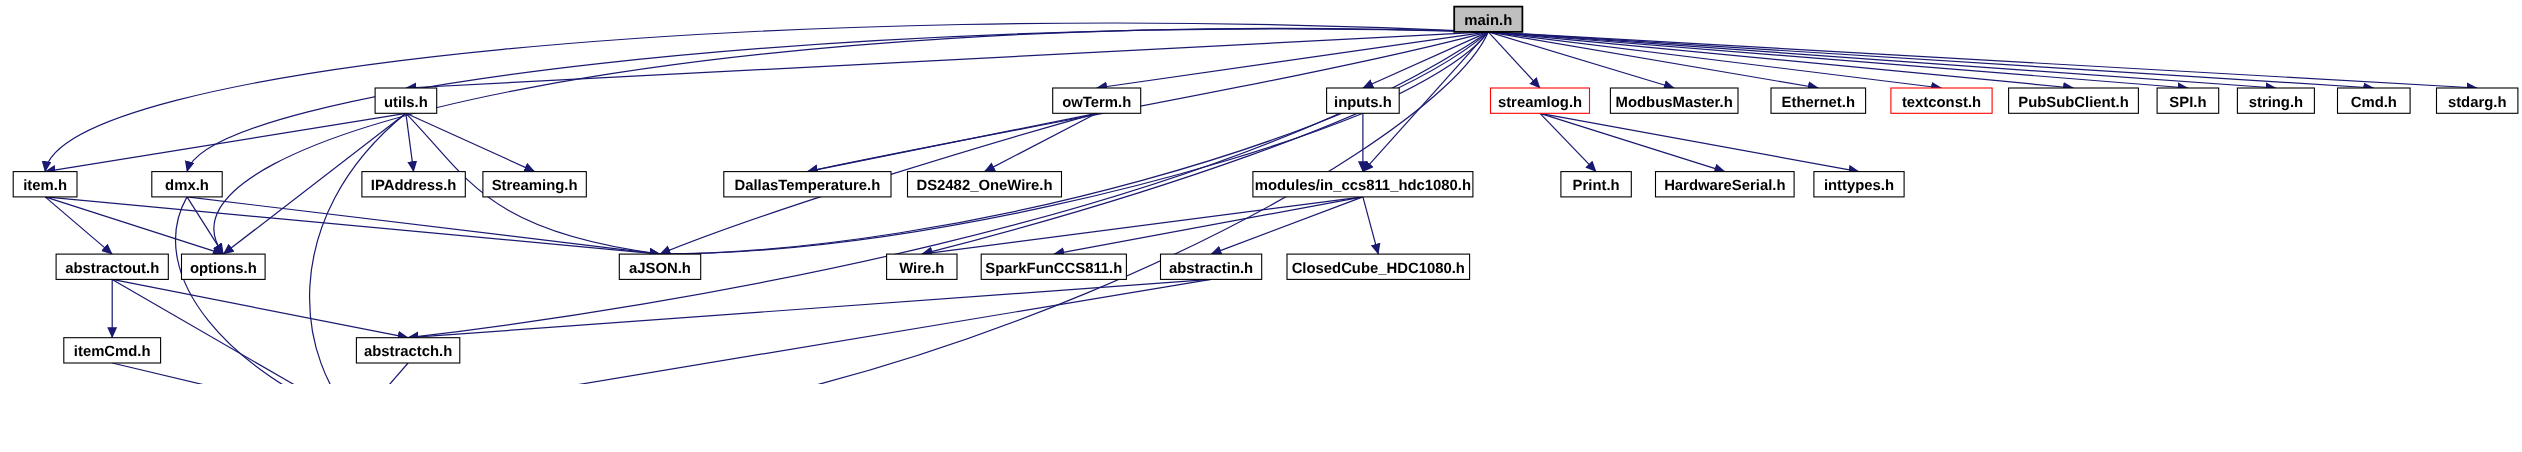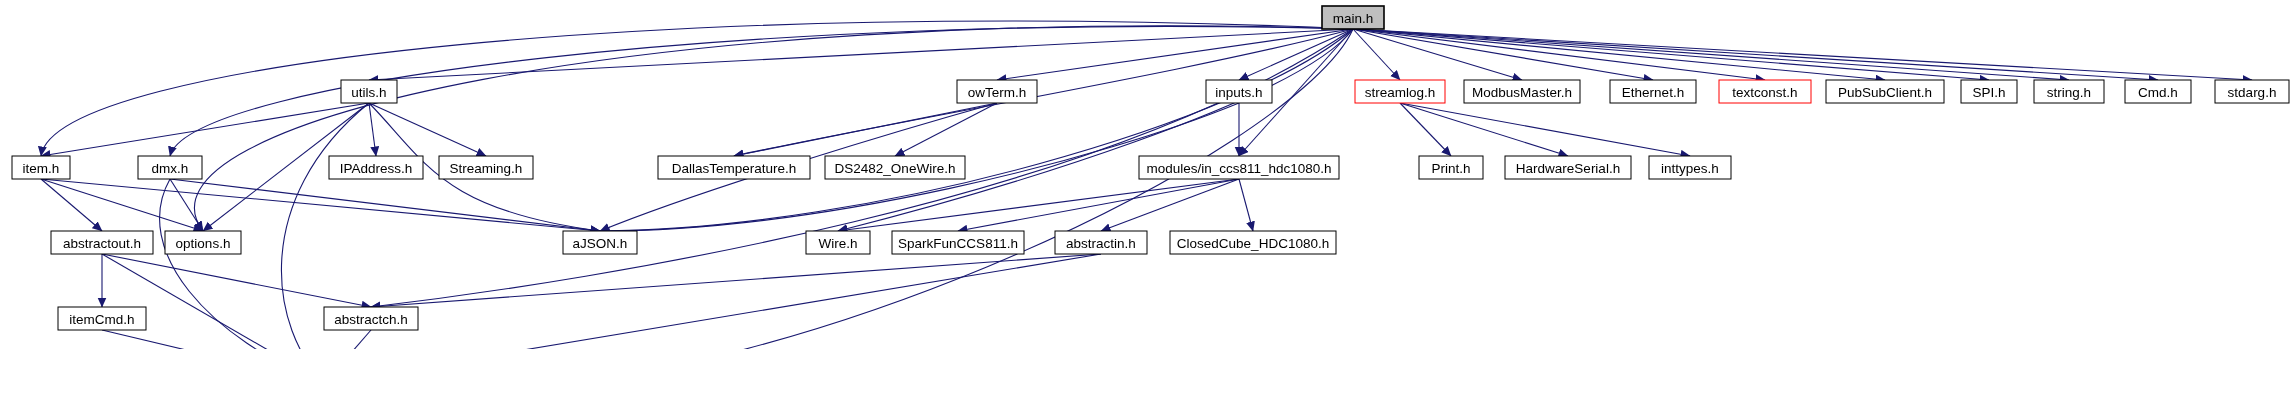--- a/index.html
+++ b/index.html
@@ -6,20 +6,21 @@
     margin: 0;
     padding: 0;
     background: #ffffff;
   }
   .canvas {
     position: relative;
     width: 2293px;
     height: 349px;
     background: #ffffff;
     overflow: hidden;
+    font-weight: bold;
   }
   svg text {
     font-family: "Liberation Sans", "DejaVu Sans", sans-serif;
     font-size: 13.5px;
     fill: #000000;
   }
   svg .edge {
     fill: none;
     stroke-width: 1.1px;
   }

